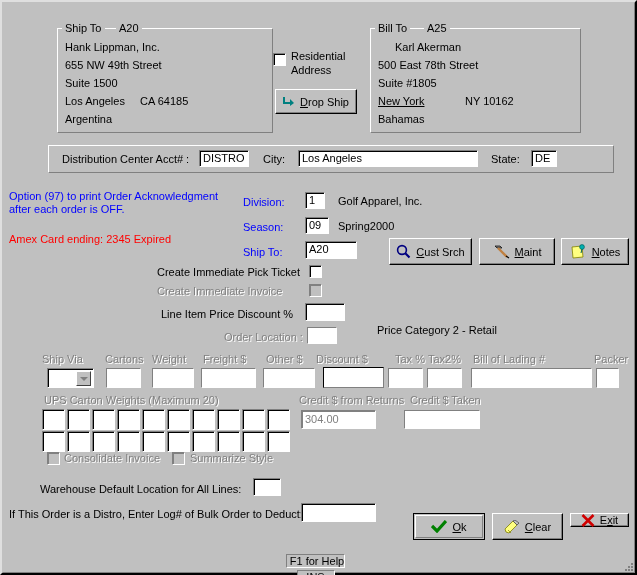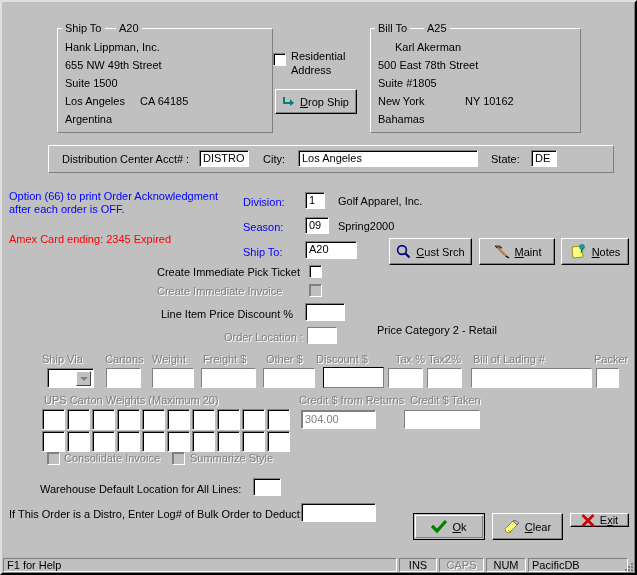--- a/index.html
+++ b/index.html
@@ -302,22 +302,23 @@
     border-right:4px solid transparent;
     border-top:4px solid #808080;
   }
 
   
   .statusbar {
     position: absolute;
     left: 3px; bottom: 3px;
     width: 625px; height: 18px;
     display: flex;
-    align-items: flex-end;
+    align-items: center;
     gap: 2px;
+    flex-direction: column;
   }
   .spanel {
     box-sizing: border-box;
     background: #c0c0c0;
     border-top: 1px solid #808080;
     border-left: 1px solid #808080;
     border-right: 1px solid #ffffff;
     border-bottom: 1px solid #ffffff;
     font-size: 11px;
     color: #000;
@@ -394,21 +395,21 @@
 
   <div class="groupbox" style="left:370px; top:28px; width:211px; height:105px;">
     <div class="groupbox-in"></div>
   </div>
   <div class="gb-label" style="left:375px; top:22px;">Bill To</div>
   <div class="gb-label" style="left:424px; top:22px;">A25</div>
 
   <div class="lbl" style="left:378px; top:41px;padding-left:17px;">Karl Akerman</div>
   <div class="lbl" style="left:378px; top:59px;">500 East 78th Street</div>
   <div class="lbl" style="left:378px; top:77px;">Suite #1805</div>
-  <div class="lbl" style="left:378px; top:95px;">New York</div>
+  <div class="lbl" style="left:378px; top:95px;text-decoration:underline;">New York</div>
   <div class="lbl" style="left:465px; top:95px;">NY 10162</div>
   <div class="lbl" style="left:378px; top:113px;">Bahamas</div>
 
   <div class="groupbox" style="left:48px; top:145px; width:566px; height:28px;">
     <div class="groupbox-in"></div>
   </div>
   <div class="lbl" style="left:62px; top:153px;">Distribution Center Acct# :</div>
   <div class="field" style="left:199px; top:150px; width:50px; height:17px;">
     <span class="inner"></span>
       <span class="txt">DISTRO</span>
@@ -417,21 +418,21 @@
   <div class="field" style="left:298px; top:150px; width:180px; height:17px;">
     <span class="inner"></span>
       <span class="txt">Los Angeles</span>
   </div>
   <div class="lbl" style="left:491px; top:153px;">State:</div>
   <div class="field" style="left:531px; top:150px; width:26px; height:17px;">
     <span class="inner"></span>
       <span class="txt">DE</span>
   </div>
 
-  <div class="lbl blue" style="left:9px; top:190px;">Option (66) to print Order Acknowledgment</div>
+  <div class="lbl blue" style="left:9px; top:190px;">Option (97) to print Order Acknowledgment</div>
   <div class="lbl blue" style="left:9px; top:203px;">after each order is OFF.</div>
   <div class="lbl red" style="left:9px; top:233px;">Amex  Card ending: 2345 Expired</div>
 
   <div class="lbl blue" style="left:243px; top:196px;">Division:</div>
   <div class="field" style="left:305px; top:192px; width:20px; height:17px;">
     <span class="inner"></span>
       <span class="txt">1</span>
   </div>
   <div class="lbl" style="left:338px; top:195px;">Golf Apparel, Inc.</div>
 

